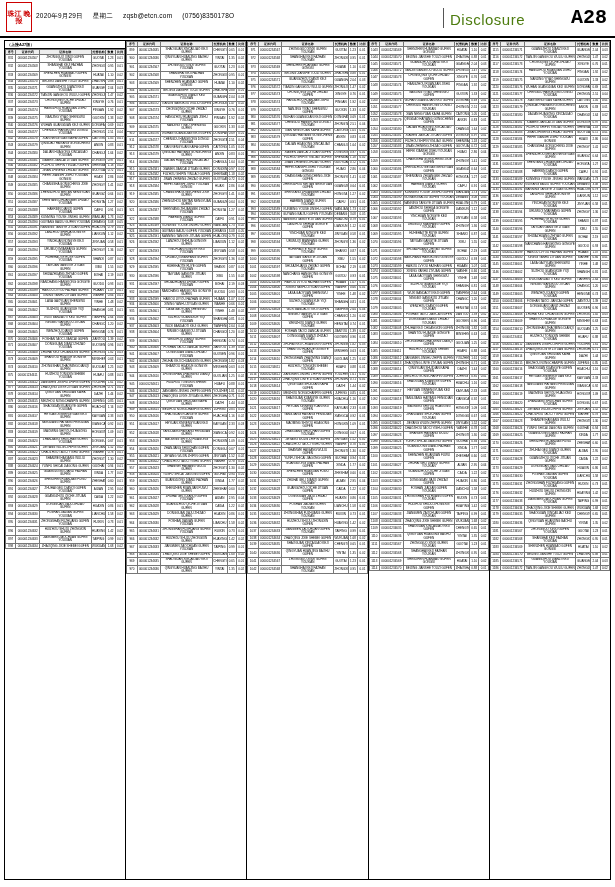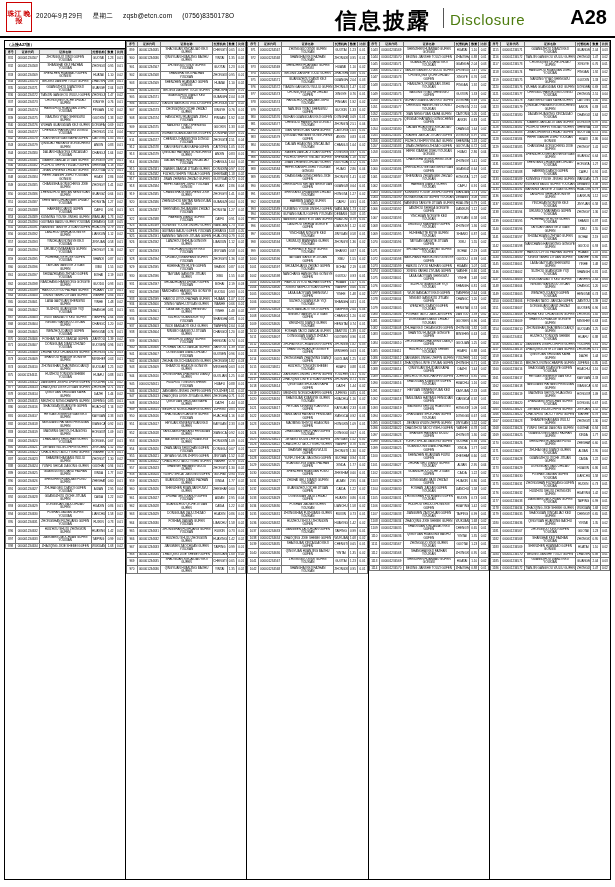--- a/index.html
+++ b/index.html
@@ -12,21 +12,21 @@
   .logo .lg-box{width:26px;height:30px;border:1px solid #c00;box-sizing:border-box;
     display:flex;align-items:center;justify-content:center;}
   .logo .lg-txt{font-size:7px;line-height:7px;color:#c00;font-weight:bold;text-align:center;}
   .dateline{position:absolute;left:36px;top:12px;font-size:6.5px;letter-spacing:.2px;white-space:nowrap;}
   .dateline span{margin-right:8px;}
   .title-zh{position:absolute;left:335px;top:6px;font-size:22px;font-weight:bold;letter-spacing:2px;
     font-family:"DejaVu Sans",sans-serif;}
   .title-div{position:absolute;left:443px;top:8px;width:1px;height:20px;background:#555;}
   .title-en{position:absolute;left:450px;top:11px;font-size:15px;color:#4d7c0f;letter-spacing:.5px;}
   .pageno{position:absolute;right:8px;top:6px;font-size:20px;font-weight:bold;
-    font-family:Liberation Sans, sans-serif;}
+    font-family:Liberation Mono, monospace;}
 
   
   .sheet{position:absolute;left:4px;top:40px;width:607px;height:840px;
     border:1px solid #000;box-sizing:border-box;display:flex;}
   .col{flex:1 1 0;border-right:1px solid #000;box-sizing:border-box;overflow:hidden;}
   .col:last-child{border-right:none;}
 
   .colhead{font-size:4px;padding:1px 2px;border-bottom:1px solid #000;font-weight:bold;}
   table.tbl{width:100%;border-collapse:collapse;table-layout:fixed;}
   table.tbl td{border:0.4px solid #777;font-size:3px;line-height:1.05;
@@ -49,21 +49,20 @@
       <div class="lg-box">
           <div class="lg-txt">珠江 晚报</div>
         </div>
     </div>
     <div class="dateline">
       <span>2020年9月29日</span>
       <span>星期二</span>
       <span>zqsb@etcn.com</span>
       <span>(0756)8350178O</span>
     </div>
-    <div class="title-zh">信息披露</div>
     <div class="title-div"></div>
     <div class="title-en">Disclosure</div>
     <div class="pageno">A28</div>
   </div>
 
   <div class="sheet">
     <div class="col">
       <div class="colhead">（上接A27版）</div>
       <table class="tbl">
           <tbody>

